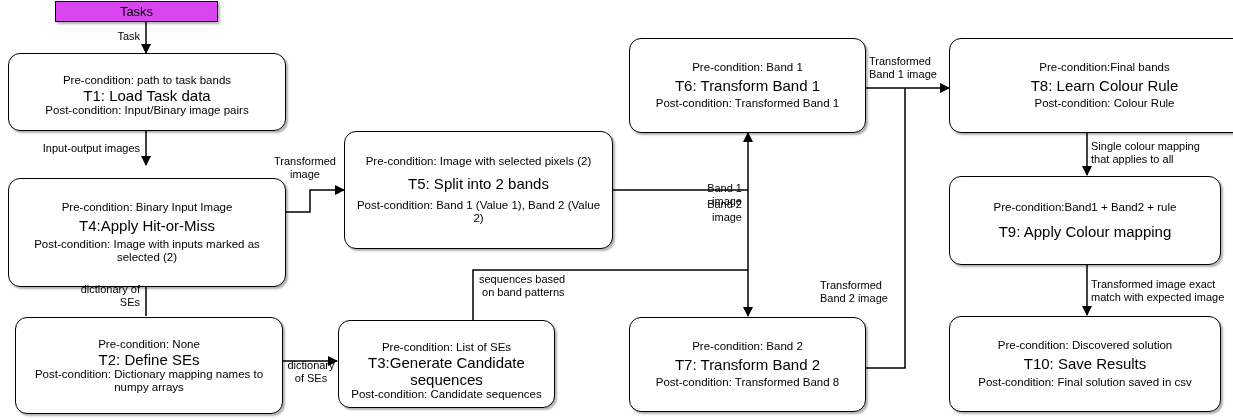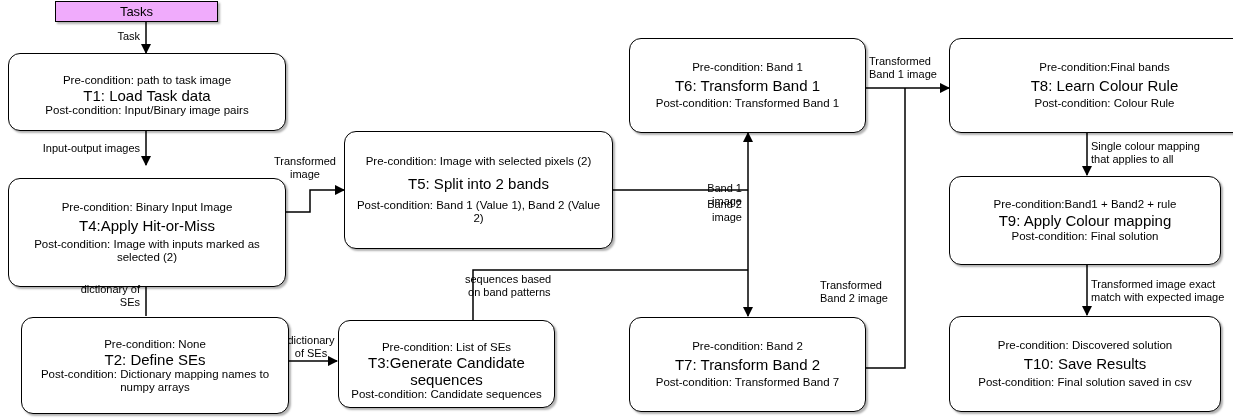--- a/index.html
+++ b/index.html
@@ -49,21 +49,21 @@
   }
   .node .title {
     font-size: 15px;
     line-height: 17px;
     color: #000;
     width: 100%;
   }
   .plain-box {
     position: absolute;
     box-sizing: border-box;
-    background: #f0abfc;
+    background: #d946ef;
     border: 1.6px solid #000000;
     border-radius: 0;
     display: flex;
     align-items: center;
     justify-content: center;
     font-size: 13px;
     box-shadow: 2px 2px 2px rgba(0,0,0,0.30);
   }
   .edge-label {
     position: absolute;
@@ -116,32 +116,32 @@
 
       <path d="M 1087 265 L 1087 315" marker-end="url(#arrow)"></path>
     </g>
   </svg>
 
   <div class="plain-box" style="left:55px; top:1px; width:163px; height:21px;">
     <span>Tasks</span>
   </div>
 
   <div class="node" style="left:8px; top:53px; width:278px; height:78px;">
-    <div class="pre">Pre-condition: path to task image</div>
+    <div class="pre">Pre-condition: path to task bands</div>
     <div class="title">T1: Load Task data</div>
     <div class="post">Post-condition: Input/Binary image pairs</div>
   </div>
 
   <div class="node" style="left:8px; top:166px; width:278px; height:109px;margin-top:12px;">
     <div class="pre">Pre-condition: Binary Input Image</div>
     <div class="title">T4:Apply Hit-or-Miss</div>
     <div class="post">Post-condition: Image with inputs marked as selected (2)</div>
   </div>
 
-  <div class="node" style="left:21px; top:317px; width:268px; height:97px;">
+  <div class="node" style="left:15px; top:317px; width:268px; height:97px;">
     <div class="pre">Pre-condition: None</div>
     <div class="title">T2: Define SEs</div>
     <div class="post">Post-condition: Dictionary mapping names to numpy arrays</div>
   </div>
 
   <div class="node" style="left:344px; top:131px; width:269px; height:118px;">
     <div class="pre">Pre-condition: Image with selected pixels (2)</div>
     <div class="title">T5: Split into 2 bands</div>
     <div class="post">Post-condition: Band 1 (Value 1), Band 2 (Value 2)</div>
   </div>
@@ -154,61 +154,60 @@
 
   <div class="node" style="left:629px; top:38px; width:237px; height:95px;">
     <div class="pre">Pre-condition: Band 1</div>
     <div class="title">T6: Transform Band 1</div>
     <div class="post">Post-condition: Transformed Band 1</div>
   </div>
 
   <div class="node" style="left:629px; top:317px; width:237px; height:95px;">
     <div class="pre">Pre-condition: Band 2</div>
     <div class="title">T7: Transform Band 2</div>
-    <div class="post">Post-condition: Transformed Band 7</div>
+    <div class="post">Post-condition: Transformed Band 8</div>
   </div>
 
   <div class="node" style="left:949px; top:38px; width:311px; height:95px;">
     <div class="pre">Pre-condition:Final bands</div>
     <div class="title">T8: Learn Colour Rule</div>
     <div class="post">Post-condition: Colour Rule</div>
   </div>
 
   <div class="node" style="left:949px; top:176px; width:272px; height:89px;">
     <div class="pre">Pre-condition:Band1 + Band2 + rule</div>
     <div class="title">T9: Apply Colour mapping</div>
-    <div class="post">Post-condition: Final solution</div>
   </div>
 
   <div class="node" style="left:949px; top:316px; width:272px; height:96px;">
     <div class="pre">Pre-condition: Discovered solution</div>
     <div class="title">T10: Save Results</div>
     <div class="post">Post-condition: Final solution saved in csv</div>
   </div>
 
   <div class="edge-label el-right" style="left:82px; top:30px; width:58px;">Task</div>
 
   <div class="edge-label el-right" style="left:18px; top:142px; width:122px;">Input-output images</div>
 
   <div class="edge-label el-center" style="left:266px; top:155px; width:78px;">Transformed
 image</div>
 
   <div class="edge-label el-right" style="left:58px; top:283px; width:82px;">dictionary of
 SEs</div>
 
-  <div class="edge-label el-center" style="left:283px; top:334px; width:56px;">dictionary
+  <div class="edge-label el-center" style="left:283px; top:359px; width:56px;">dictionary
 of SEs</div>
 
   <div class="edge-label el-right" style="left:684px; top:148px; width:58px;margin-top:34px;">Band 1
 image</div>
 
   <div class="edge-label el-right" style="left:684px; top:198px; width:58px;">Band 2
 image</div>
 
-  <div class="edge-label el-left" style="left:465px; top:273px; width:160px;">sequences based
+  <div class="edge-label el-left" style="left:479px; top:273px; width:160px;">sequences based
  on band patterns</div>
 
   <div class="edge-label el-left" style="left:869px; top:55px; width:82px;">Transformed
 Band 1 image</div>
 
   <div class="edge-label el-left" style="left:820px; top:279px; width:84px;">Transformed
 Band 2 image</div>
 
   <div class="edge-label el-left" style="left:1091px; top:140px; width:128px;">Single colour mapping
 that applies to all</div>

